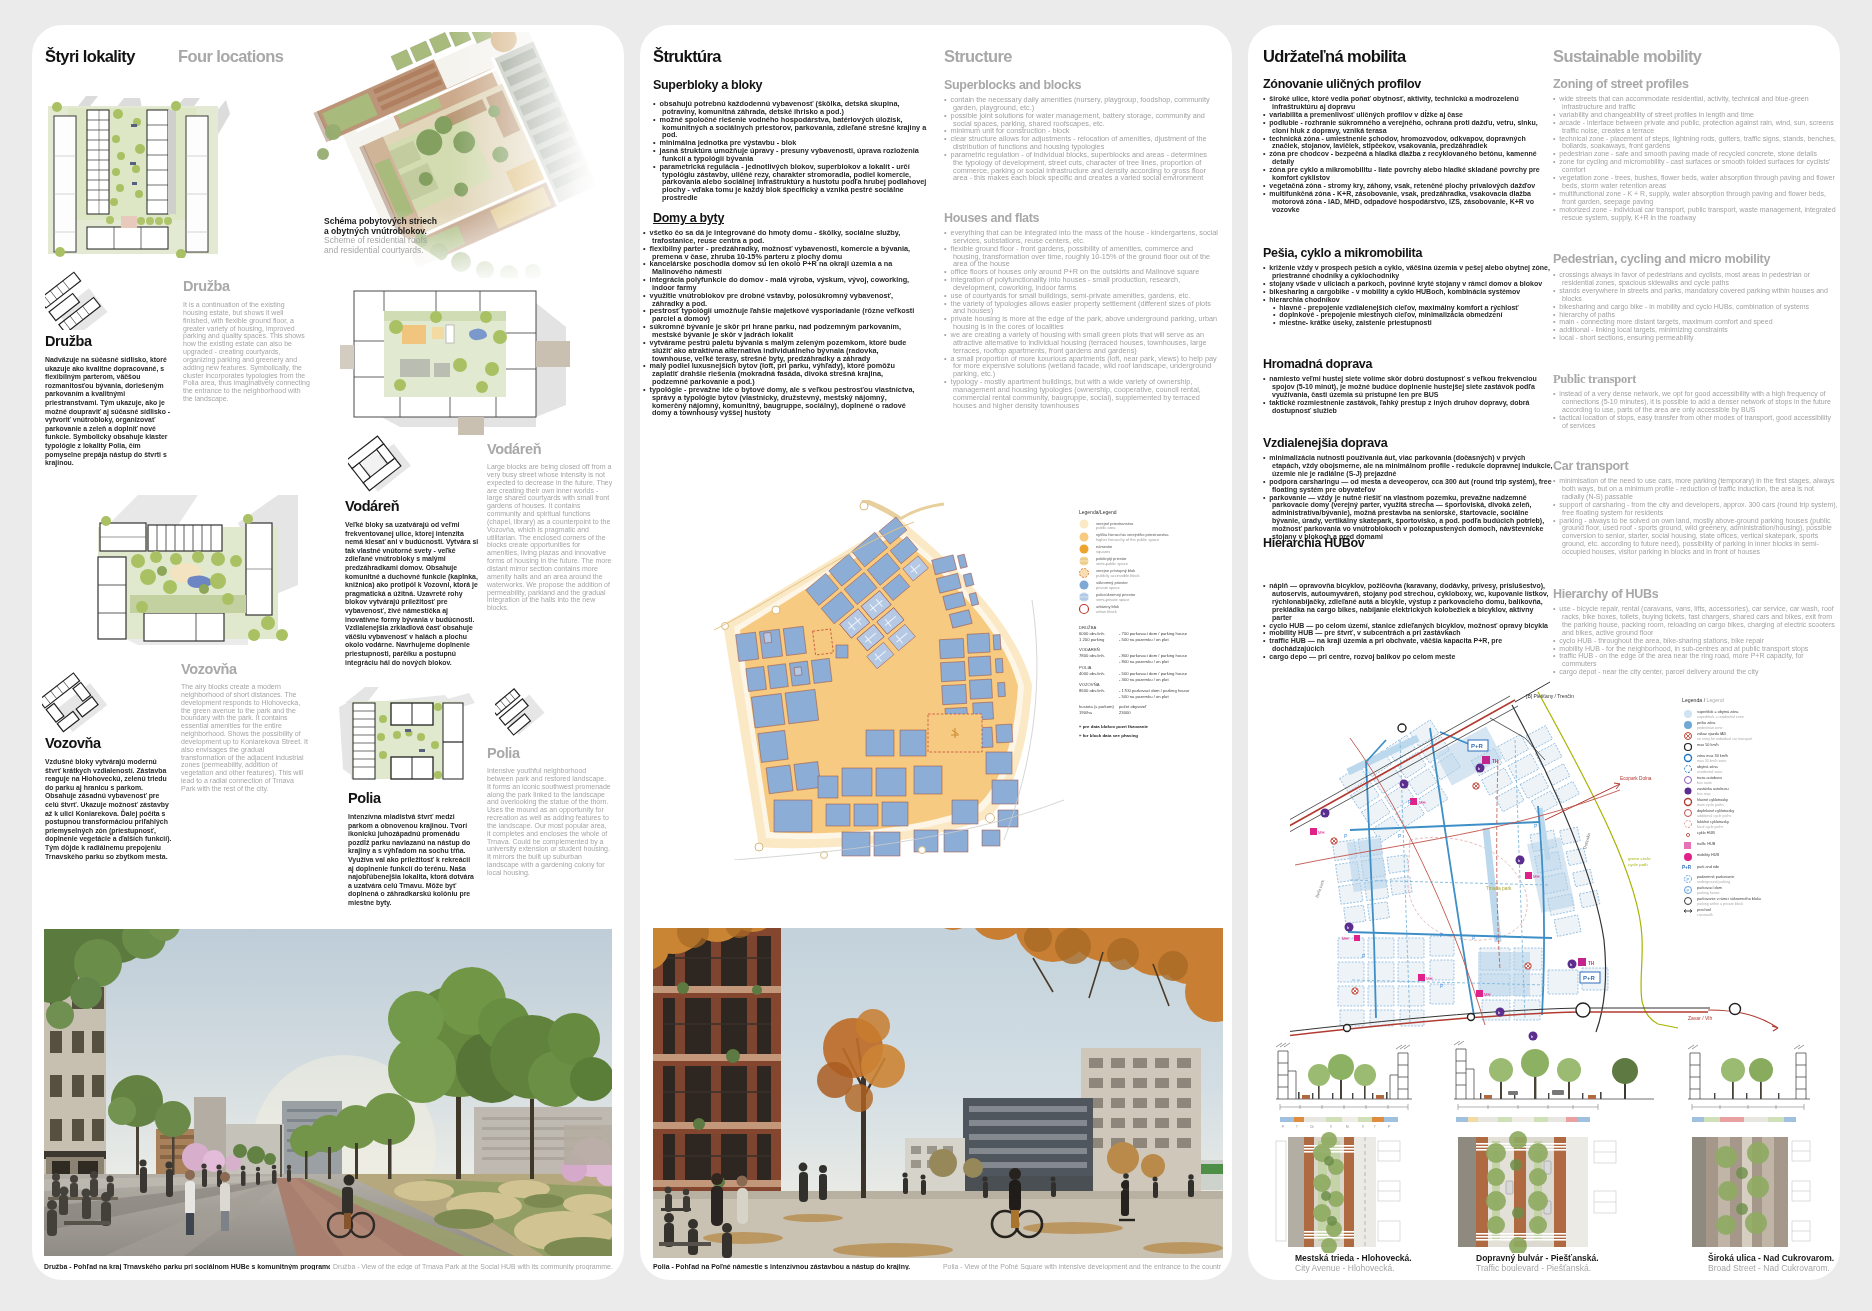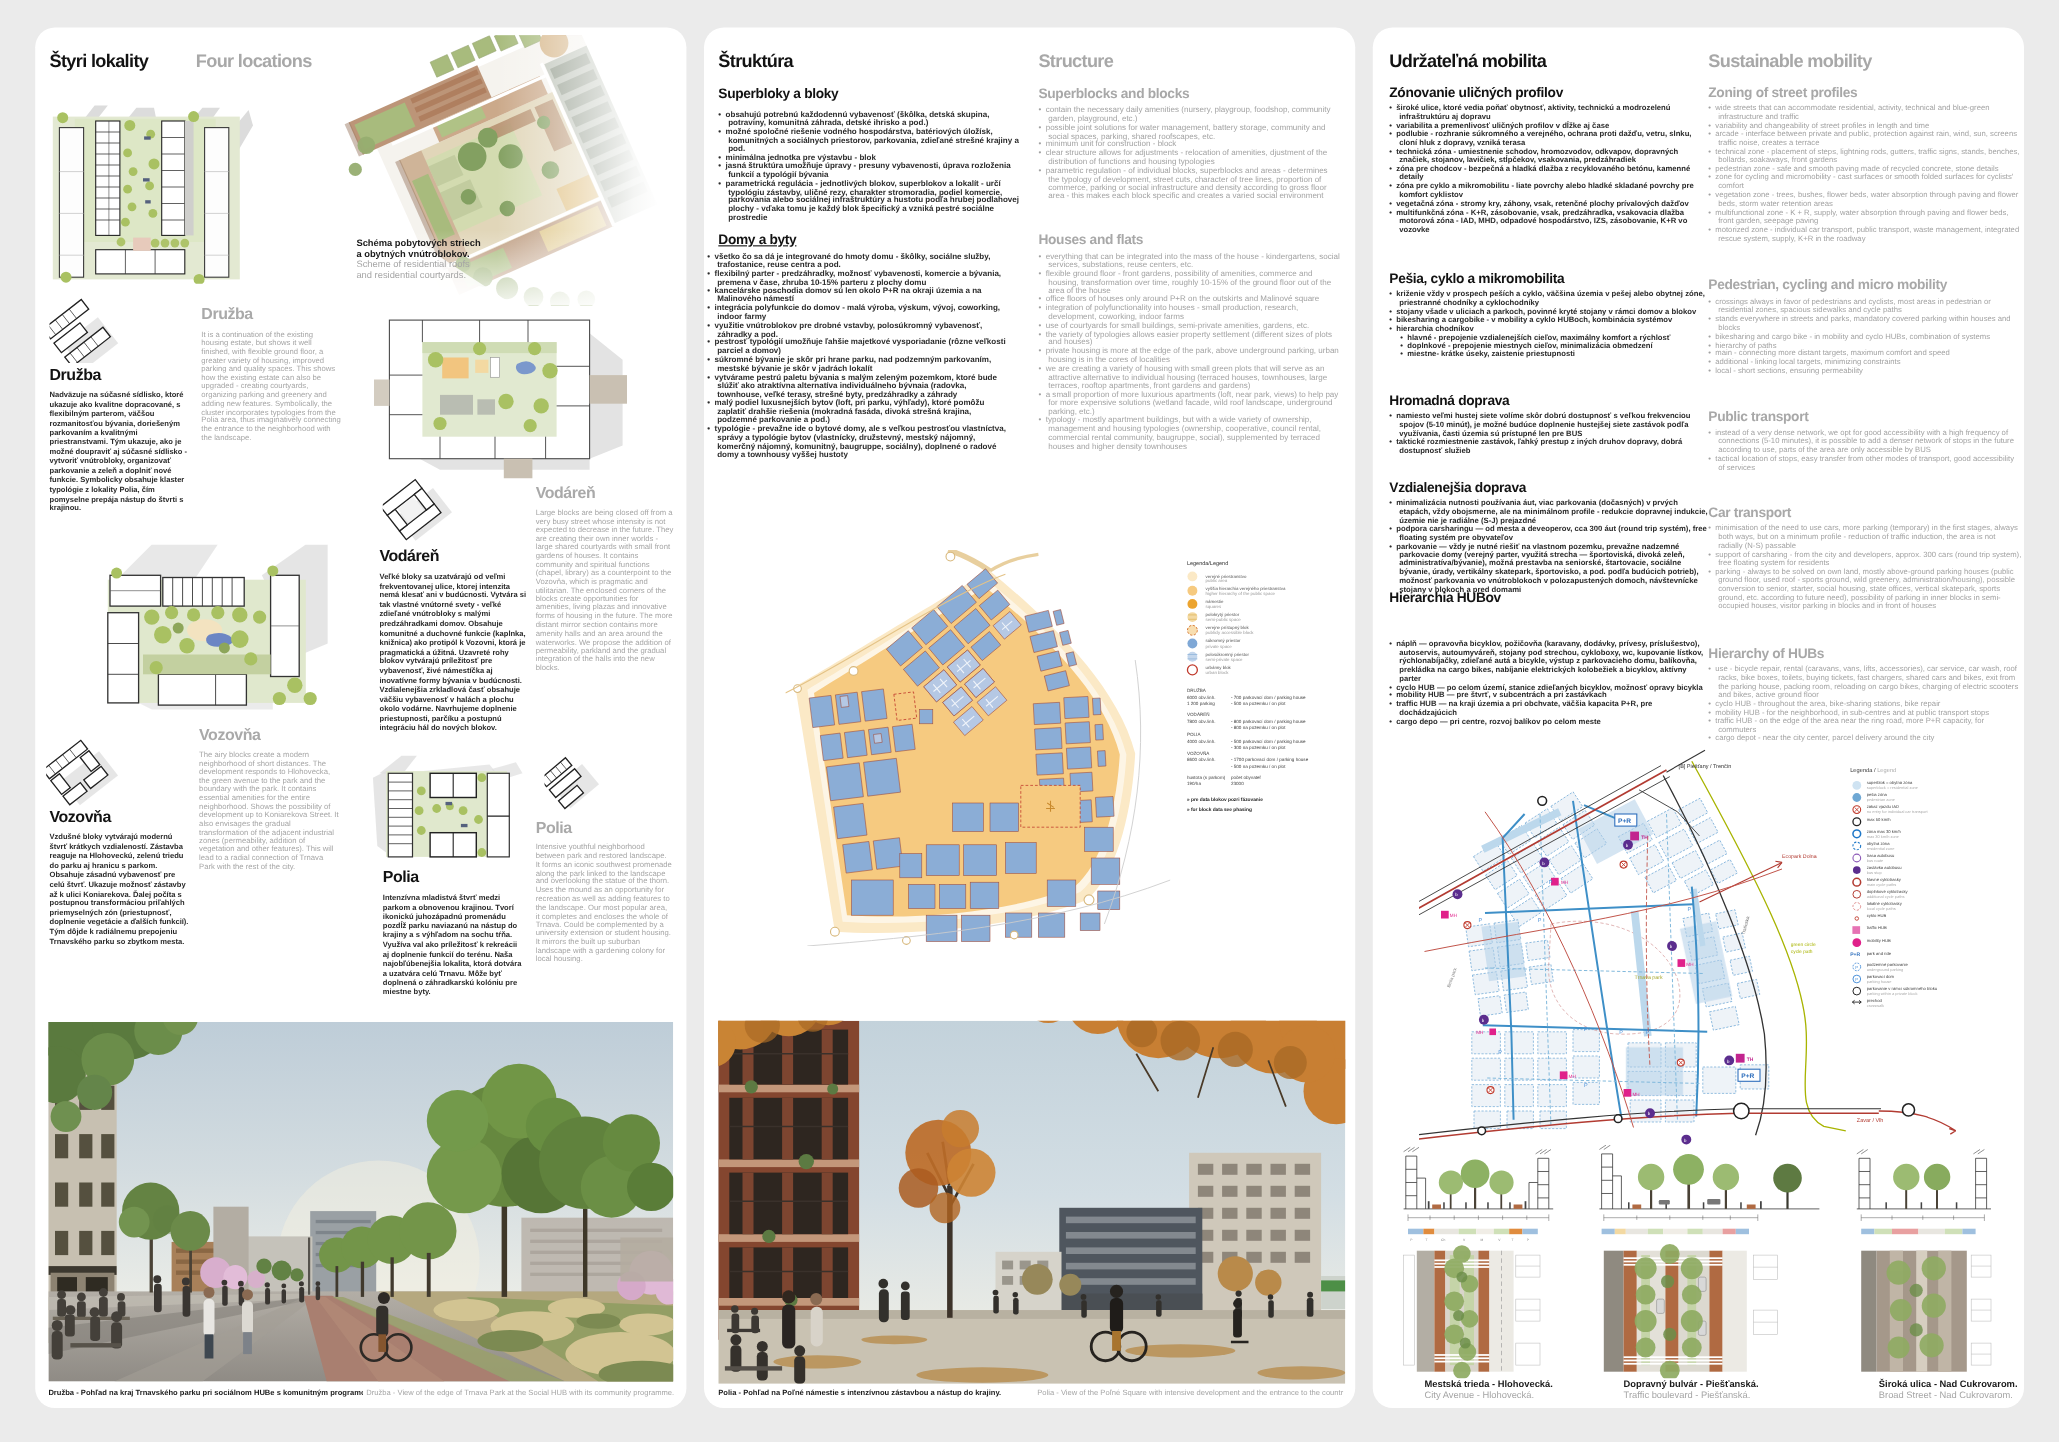--- a/index.html
+++ b/index.html
@@ -1,17 +1,17 @@
 <!DOCTYPE html>
 <html><head>
 <meta charset="utf-8">
 <style>
   html,body{margin:0;padding:0;}
   body{width:1872px;height:1311px;background:#ebebeb;font-family:"Liberation Sans",sans-serif;position:relative;overflow:hidden;}
-  .panel{position:absolute;top:25px;height:1255px;width:592px;background:#ffffff;border-radius:18px;}
+  .panel{position:absolute;top:25px;height:1255px;width:592px;background:#ffffff;border-radius:30px;}
   .abs{position:absolute;}
   .t1{font-size:16.5px;font-weight:700;color:#121212;letter-spacing:-0.6px;white-space:nowrap;}
   .t1g{font-size:16.5px;font-weight:700;color:#a8a8a8;letter-spacing:-0.6px;white-space:nowrap;}
   .h2{font-size:12.5px;font-weight:700;color:#121212;letter-spacing:-0.3px;white-space:nowrap;}
   .h2g{font-size:12.5px;font-weight:700;color:#a8a8a8;letter-spacing:-0.3px;white-space:nowrap;}
   .h3{font-size:14.5px;font-weight:700;color:#121212;letter-spacing:-0.4px;white-space:nowrap;}
   .h3g{font-size:14.5px;font-weight:700;color:#a9a9a9;letter-spacing:-0.4px;white-space:nowrap;}
   .sk{font-size:6.9px;line-height:8.6px;font-weight:700;color:#2a2a2a;}
   .en{font-size:7px;line-height:7.85px;font-weight:400;color:#a5a5a5;}
   .cap{font-size:6.9px;font-weight:700;color:#1a1a1a;white-space:nowrap;overflow:hidden;}
@@ -1272,21 +1272,21 @@
 <li>local - short sections, ensuring permeability</li>
 </ul>
 
 <div class="abs h2" style="left:15px;top:332px;">Hromadná doprava</div>
 
 <ul class="abs skr" style="left:15px;top:350px;width:282px;">
 <li>namiesto veľmi hustej siete volíme skôr dobrú dostupnosť s veľkou frekvenciou spojov (5-10 minút), je možné budúce doplnenie hustejšej siete zastávok podľa využívania, časti územia sú prístupné len pre BUS</li>
 <li>taktické rozmiestnenie zastávok, ľahký prestup z iných druhov dopravy, dobrá dostupnosť služieb</li>
 </ul>
 
-<div class="abs h2g" style="left:305px;top:347px;">Public transport</div>
+<div class="abs h2g" style="left:305px;top:347px;font-family:Liberation Serif, serif;">Public transport</div>
 
 <ul class="abs enr" style="left:305px;top:365px;width:276px;">
 <li>instead of a very dense network, we opt for good accessibility with a high frequency of connections (5-10 minutes), it is possible to add a denser network of stops in the future according to use, parts of the area are only accessible by BUS</li>
 <li>tactical location of stops, easy transfer from other modes of transport, good accessibility of services</li>
 </ul>
 
 <div class="abs h2" style="left:15px;top:411px;">Vzdialenejšia doprava</div>
 
 <ul class="abs skr" style="left:15px;top:429px;width:282px;">
 <li>minimalizácia nutnosti používania áut, viac parkovania (dočasných) v prvých etapách, vždy obojsmerne, ale na minimálnom profile - redukcie dopravnej indukcie, územie nie je radiálne (S-J) prejazdné</li>

